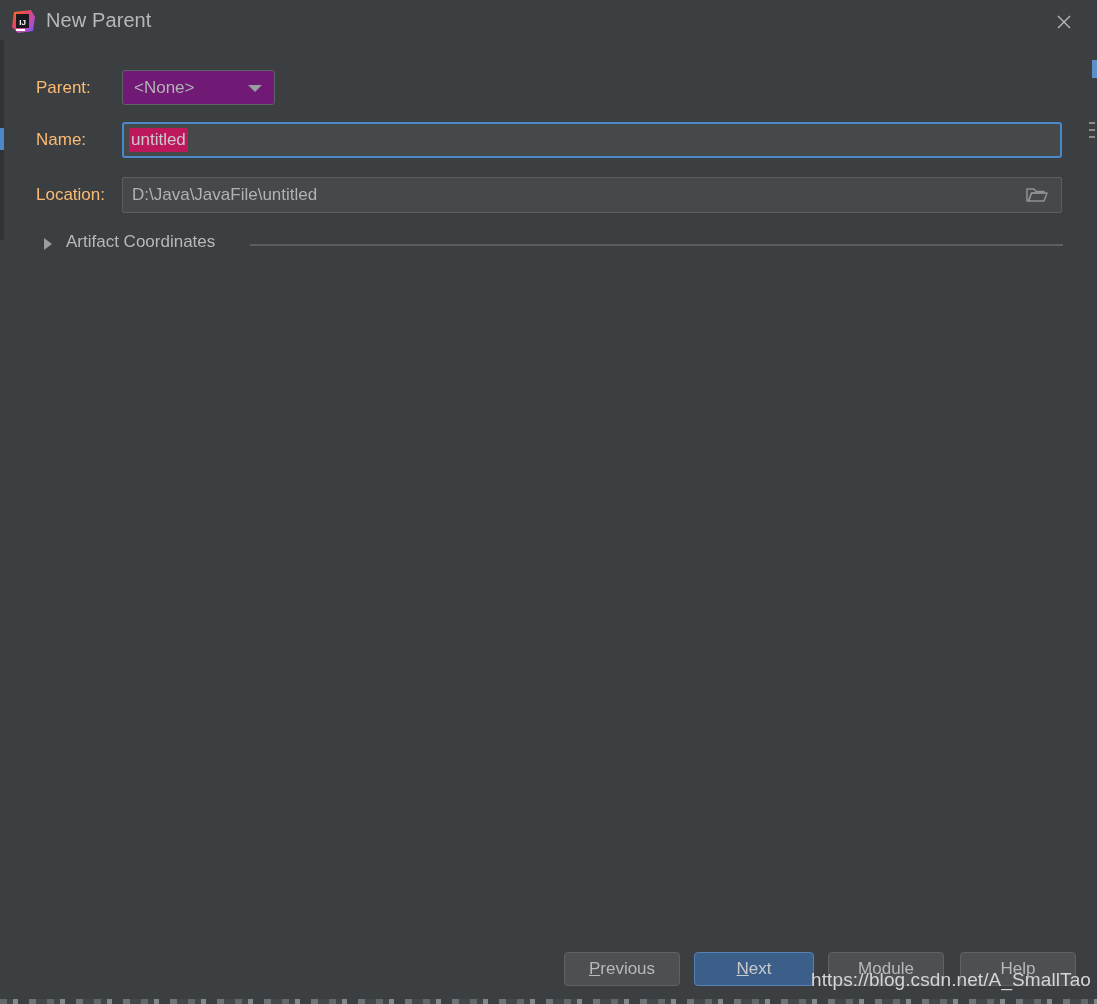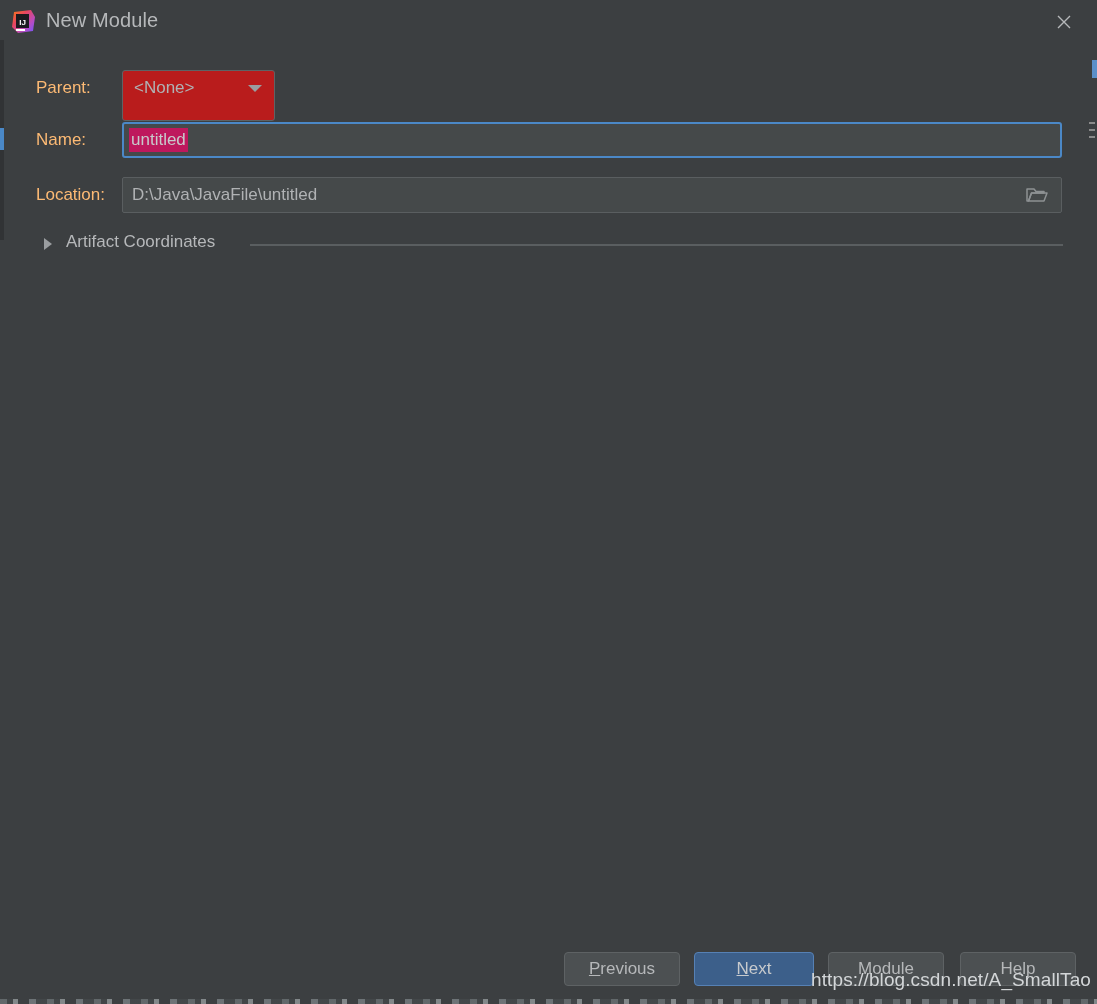--- a/index.html
+++ b/index.html
@@ -104,22 +104,22 @@
     white-space: nowrap;
   }
   .lbl-parent   { left: 36px; top: 78px; }
   .lbl-name     { left: 36px; top: 130px; }
   .lbl-location { left: 36px; top: 185px; }
 
   
   .combo {
     position: absolute;
     left: 122px; top: 70px;
-    width: 153px; height: 51px;
-    background: #b91c1c;
+    width: 153px; height: 35px;
+    background: #701a75;
     border: 1px solid #5e6365;
     border-radius: 3px;
     box-sizing: border-box;
     cursor: pointer;
   }
   .combo-value {
     position: absolute;
     left: 11px; top: 7px;
     font-size: 17px;
     color: #b0b2b4;
@@ -277,21 +277,21 @@
             <stop offset="70%" stop-color="#b74cc4"></stop>
             <stop offset="100%" stop-color="#6b57ff"></stop>
           </linearGradient>
         </defs>
         <path d="M3 3 L20 1 L24 8 L22 22 L7 24 L1 18 Z" fill="url(#ijg)"></path>
         <rect x="5" y="5" width="13" height="14" fill="#1b1b1f"></rect>
         <text x="11.5" y="15.5" font-family="Liberation Sans, sans-serif" font-size="8" font-weight="bold" fill="#ffffff" text-anchor="middle">IJ</text>
         <rect x="5" y="20" width="9" height="2" fill="#ffffff"></rect>
       </svg>
     </div>
-    <div class="dlg-title">New Module</div>
+    <div class="dlg-title">New Parent</div>
     <div class="close-btn">
       <svg width="16" height="16" viewBox="0 0 16 16">
         <path d="M2 2 L14 14 M14 2 L2 14" stroke="#b6b8ba" stroke-width="1.4" fill="none"></path>
       </svg>
     </div>
   </div>
 
   <div class="field-label lbl-parent">Parent:</div>
   <div class="combo">
     <span class="combo-value">&lt;None&gt;</span>

